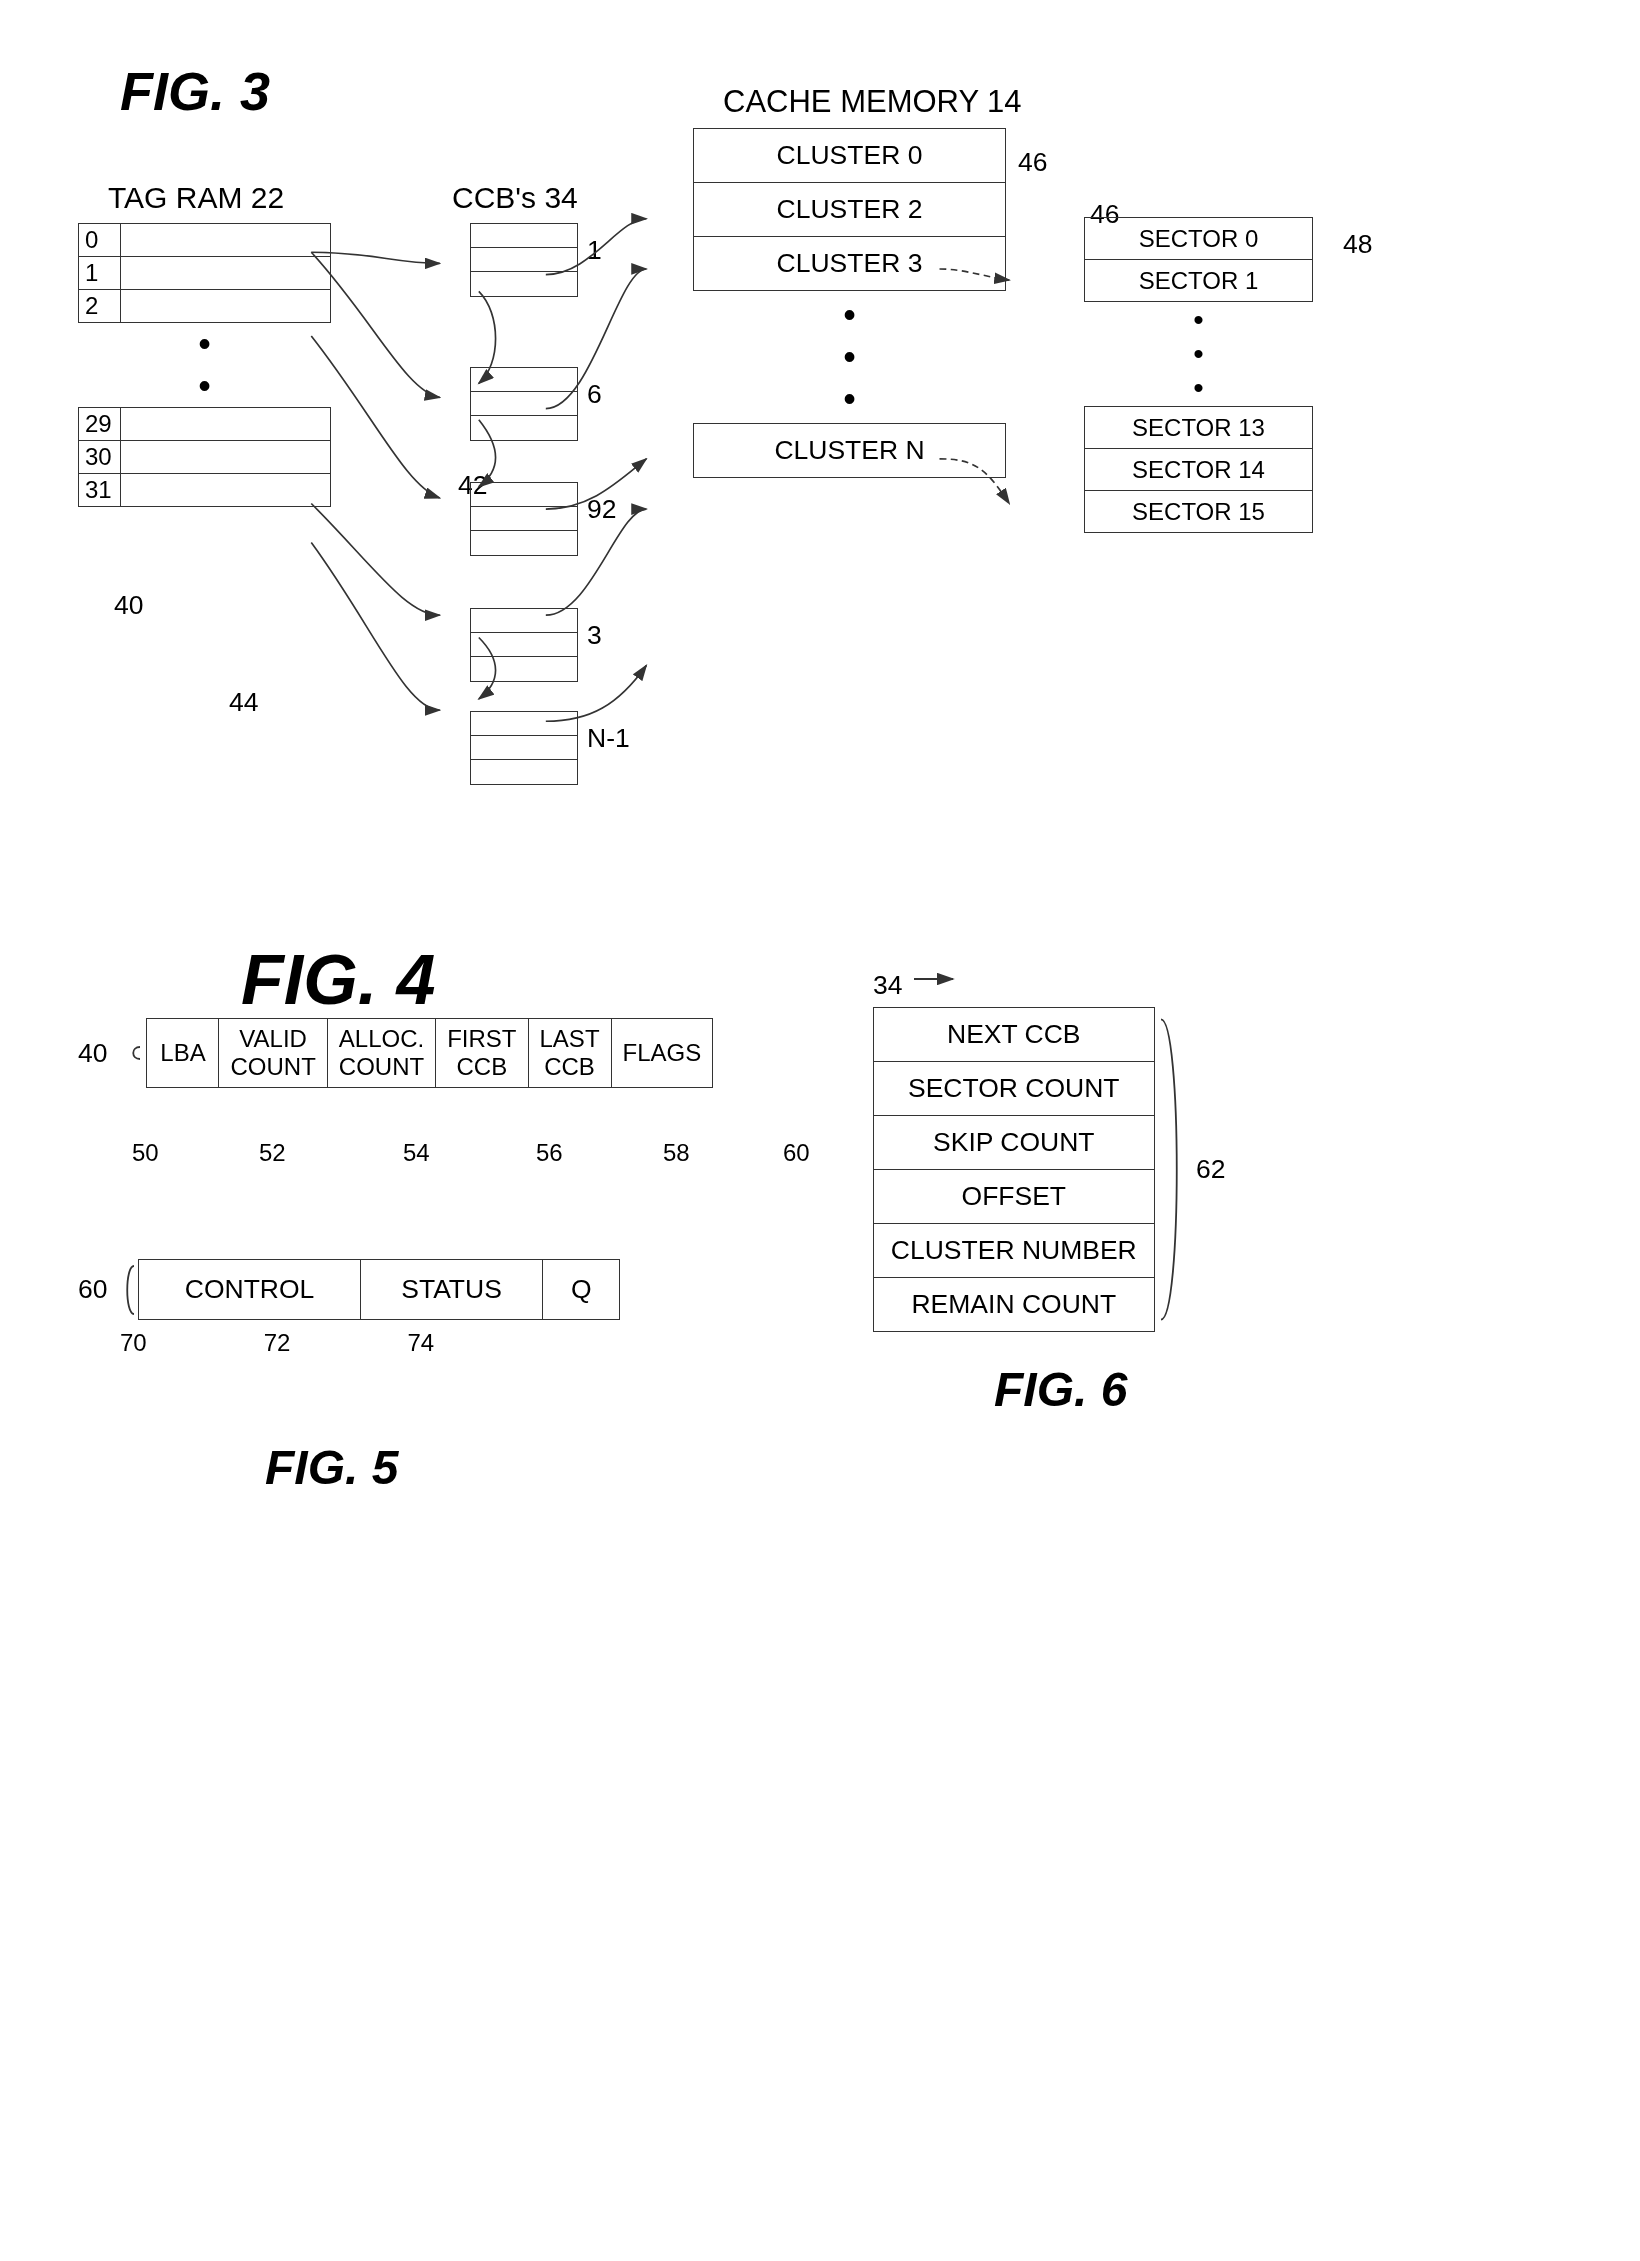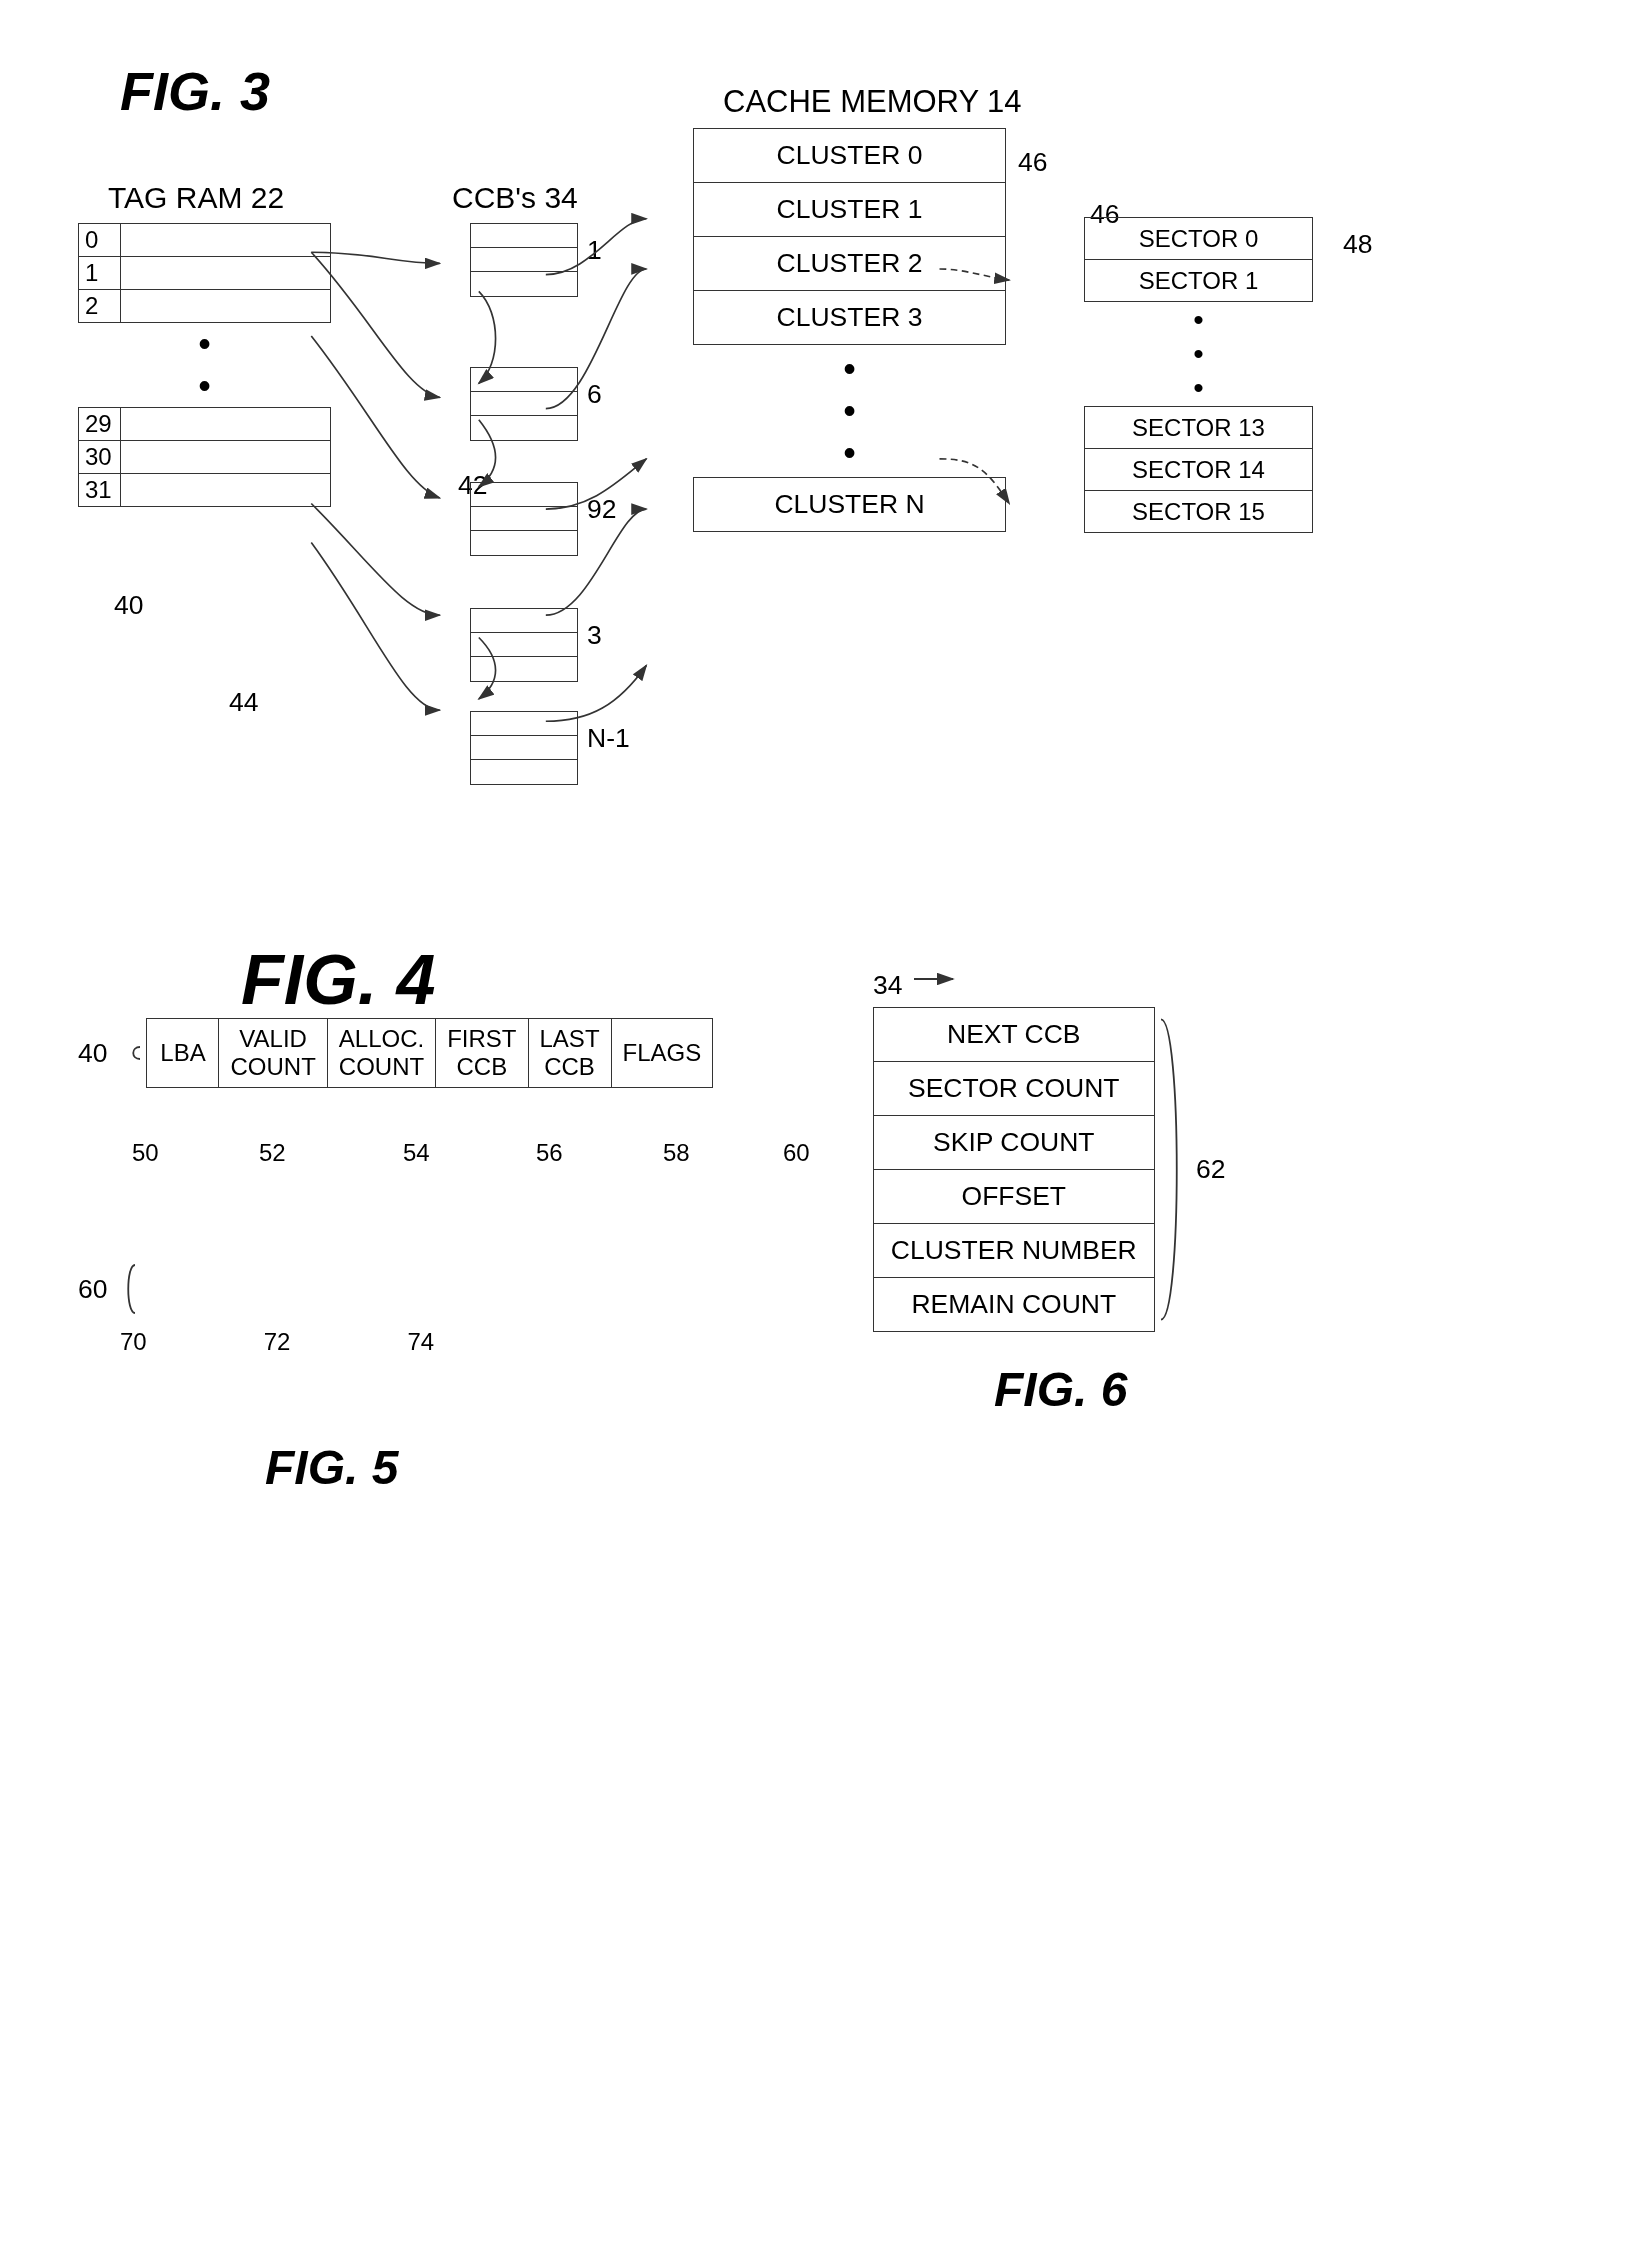--- a/index.html
+++ b/index.html
@@ -306,23 +306,20 @@
         <div style="border-bottom:1.2px solid #333; height:24px;"></div>
         <div style="height:24px;"></div>
       </div>
     </div>
     <span class="ccb-num-label" style="top:675px; left:527px;">N-1</span>
 
     <table class="cache-box">
       <tbody>
           <tr>
         <td>CLUSTER 0</td>
-      </tr>
-      <tr>
-        <td>CLUSTER 1</td>
       </tr>
       <tr>
         <td>CLUSTER 2</td>
       </tr>
       <tr>
         <td>CLUSTER 3</td>
       </tr>
       <tr>
         <td style="border:none; font-size:36px; text-align:center; height:121px;">•<br>•<br>•</td>
       </tr>
@@ -425,20 +422,29 @@
     <span class="small-label" style="top:199px; left:476px;">56</span>
     <span class="small-label" style="top:199px; left:603px;">58</span>
     <span class="small-label" style="top:199px; left:723px;">60</span>
 
     <div class="fig5-box-wrapper">
       <div style="display:flex; align-items:center;">
         <span style="font-size:26.5px; margin-right:12px;">60</span>
         <svg width="18" height="60" style="margin-right:3px;" viewBox="0 0 26.6406 100">
           <path d="M 25 10 C 10 10 10 90 25 90" stroke="#333" stroke-width="3" fill="none"></path>
         </svg>
+        <table class="fig5-box">
+          <tbody>
+              <tr>
+            <td>CONTROL</td>
+            <td>STATUS</td>
+            <td style="min-width:48px;">Q</td>
+          </tr>
+        </tbody>
+          </table>
       </div>
 
       <div style="display:flex; margin-left:42px; margin-top:9px; gap:117px;">
         <span style="font-size:24px;">70</span>
         <span style="font-size:24px;">72</span>
         <span style="font-size:24px;">74</span>
       </div>
     </div>
     <span class="fig5-title">FIG. 5</span>
 

